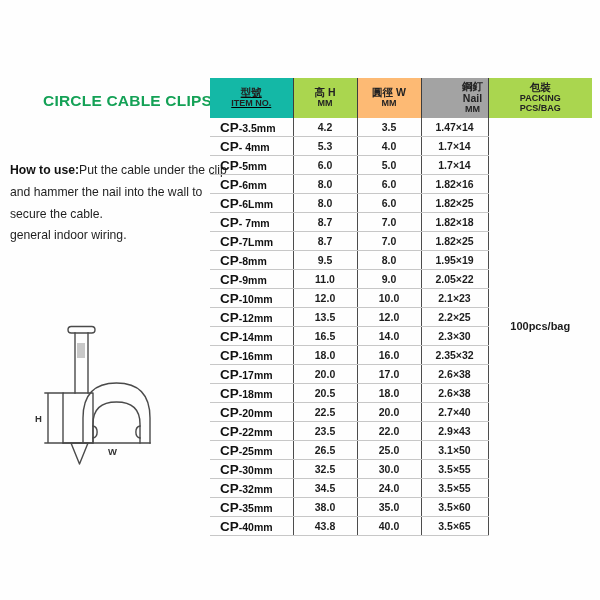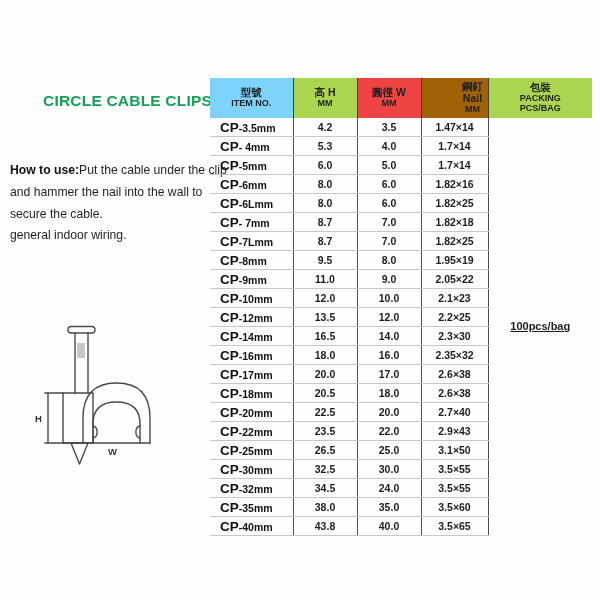--- a/index.html
+++ b/index.html
@@ -24,21 +24,21 @@
   .th-zh { font-size:10.5px; font-weight:bold; line-height:12px; color:#222; text-align:center; }
   .th-en { font-size:9px;  font-weight:bold; line-height:10.5px; color:#222; text-align:center; }
   .spec-table tbody td { height:17.2px; padding:0; }
   .c-item { text-align:left; padding-left:10px !important; border-bottom:1px solid #c7c7c7;
             border-right:1.3px solid #4c4c4c; white-space:nowrap; }
   .cp { font-size:13.5px; font-weight:bold; color:#111; }
   .sz { font-size:10.5px; font-weight:bold; color:#111; white-space:pre;margin-top:9px; }
   .c-num { text-align:center; font-size:10.5px; font-weight:bold; color:#1c1c1c;
            border-bottom:1px solid #c7c7c7; border-right:1.3px solid #4c4c4c; }
   .c-pack { text-align:center; vertical-align:middle; font-size:11px; font-weight:bold;
-            color:#1c1c1c; border:0;text-decoration:underline; }
+            color:#1c1c1c; border:0; }
 </style>
 </head>
 <body>
 
 <div class="canvas">
 
   <div class="left-panel">
     <h1 class="title" style="color: rgb(20, 161, 86);">CIRCLE CABLE CLIPS</h1>
     <div class="desc" id="desc">
         <div class="dline"><b>How to use:</b>Put the cable under the clip</div>
@@ -69,33 +69,33 @@
   <table class="spec-table">
     <colgroup>
       <col style="width:83px">
         <col style="width:64px">
         <col style="width:64px">
       <col style="width:67px">
         <col style="width:104px">
     </colgroup>
     <thead>
       <tr>
-        <th class="b" style="background: #7dd3fc;">
+        <th class="b" style="background: #14b8a6; text-decoration: underline;">
           <div class="th-zh">型號</div>
           <div class="th-en">ITEM NO.</div>
         </th>
         <th class="b" style="background: rgb(170, 214, 79);">
           <div class="th-zh">高 H</div>
           <div class="th-en">MM</div>
         </th>
-        <th class="b" style="background: #ef4444;">
+        <th class="b" style="background: #fdba74;">
           <div class="th-zh">圓徑 W</div>
           <div class="th-en">MM</div>
         </th>
-        <th class="b" style="background: #a16207; padding-left: 36px;">
+        <th class="b" style="background: #a3a3a3; padding-left: 36px;">
           <div class="th-zh">鋼釘 Nail</div>
           <div class="th-en">MM</div>
         </th>
         <th style="background: rgb(170, 214, 79);">
           <div class="th-zh">包裝</div>
           <div class="th-en">PACKING</div>
           <div class="th-en">PCS/BAG</div>
         </th>
       </tr>
     </thead>

